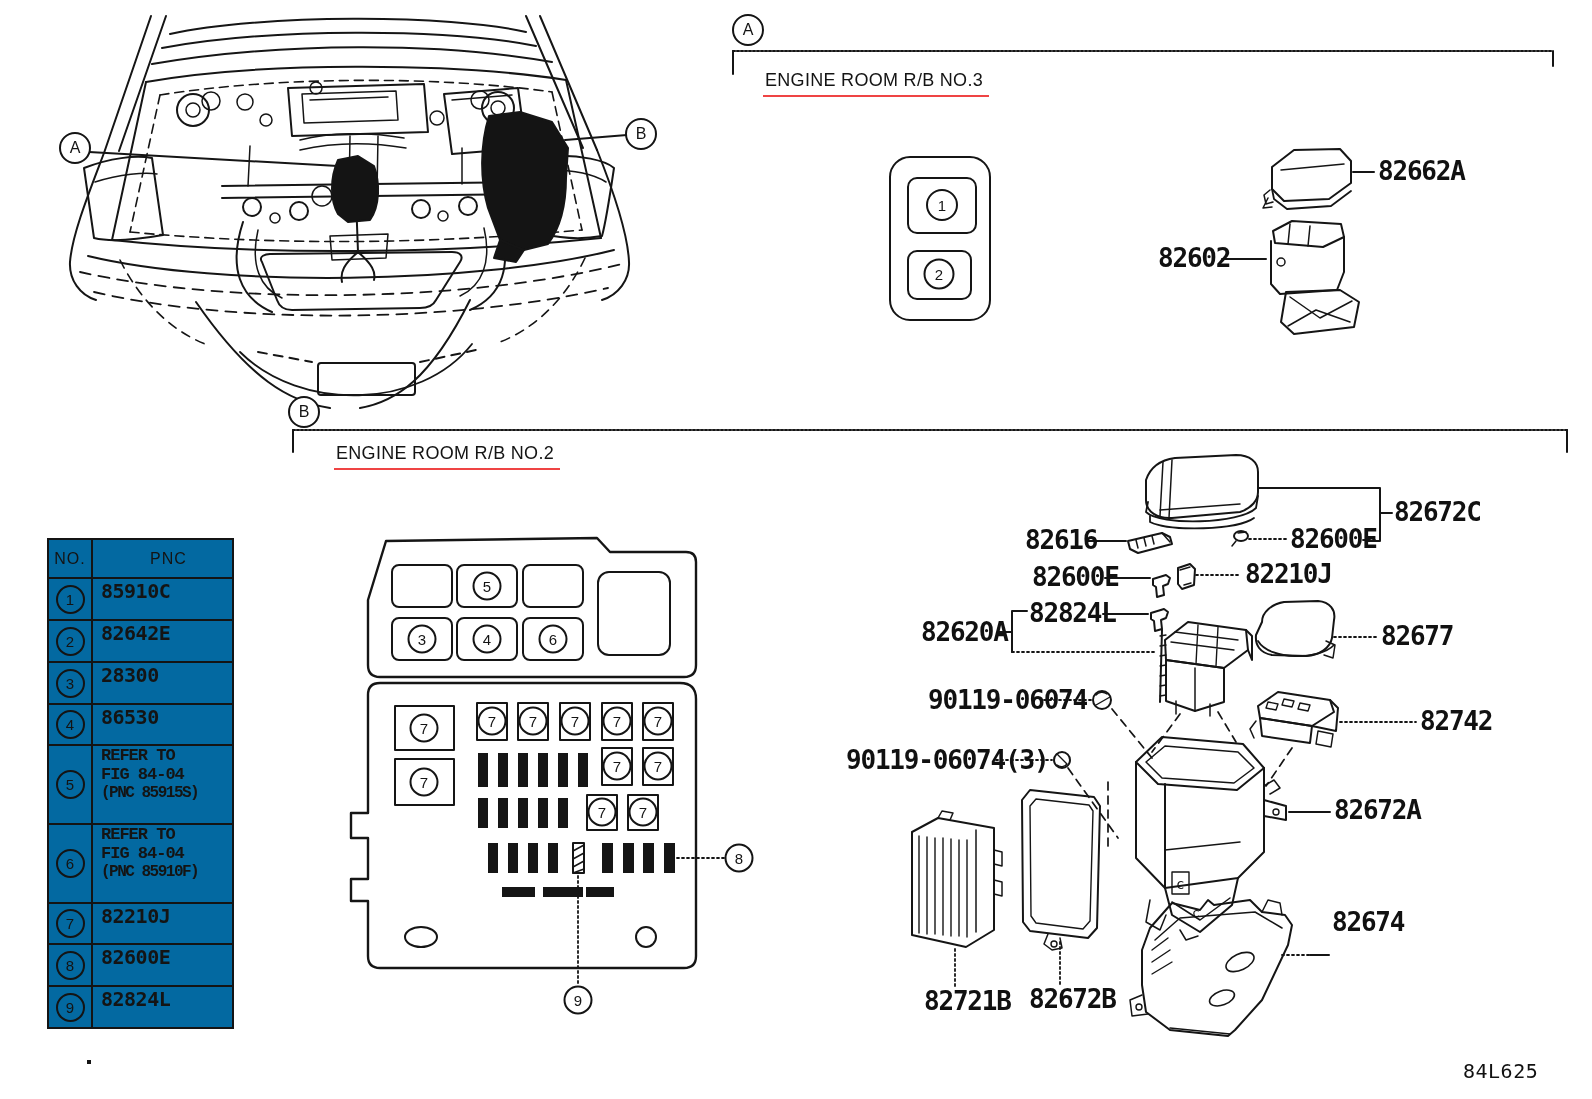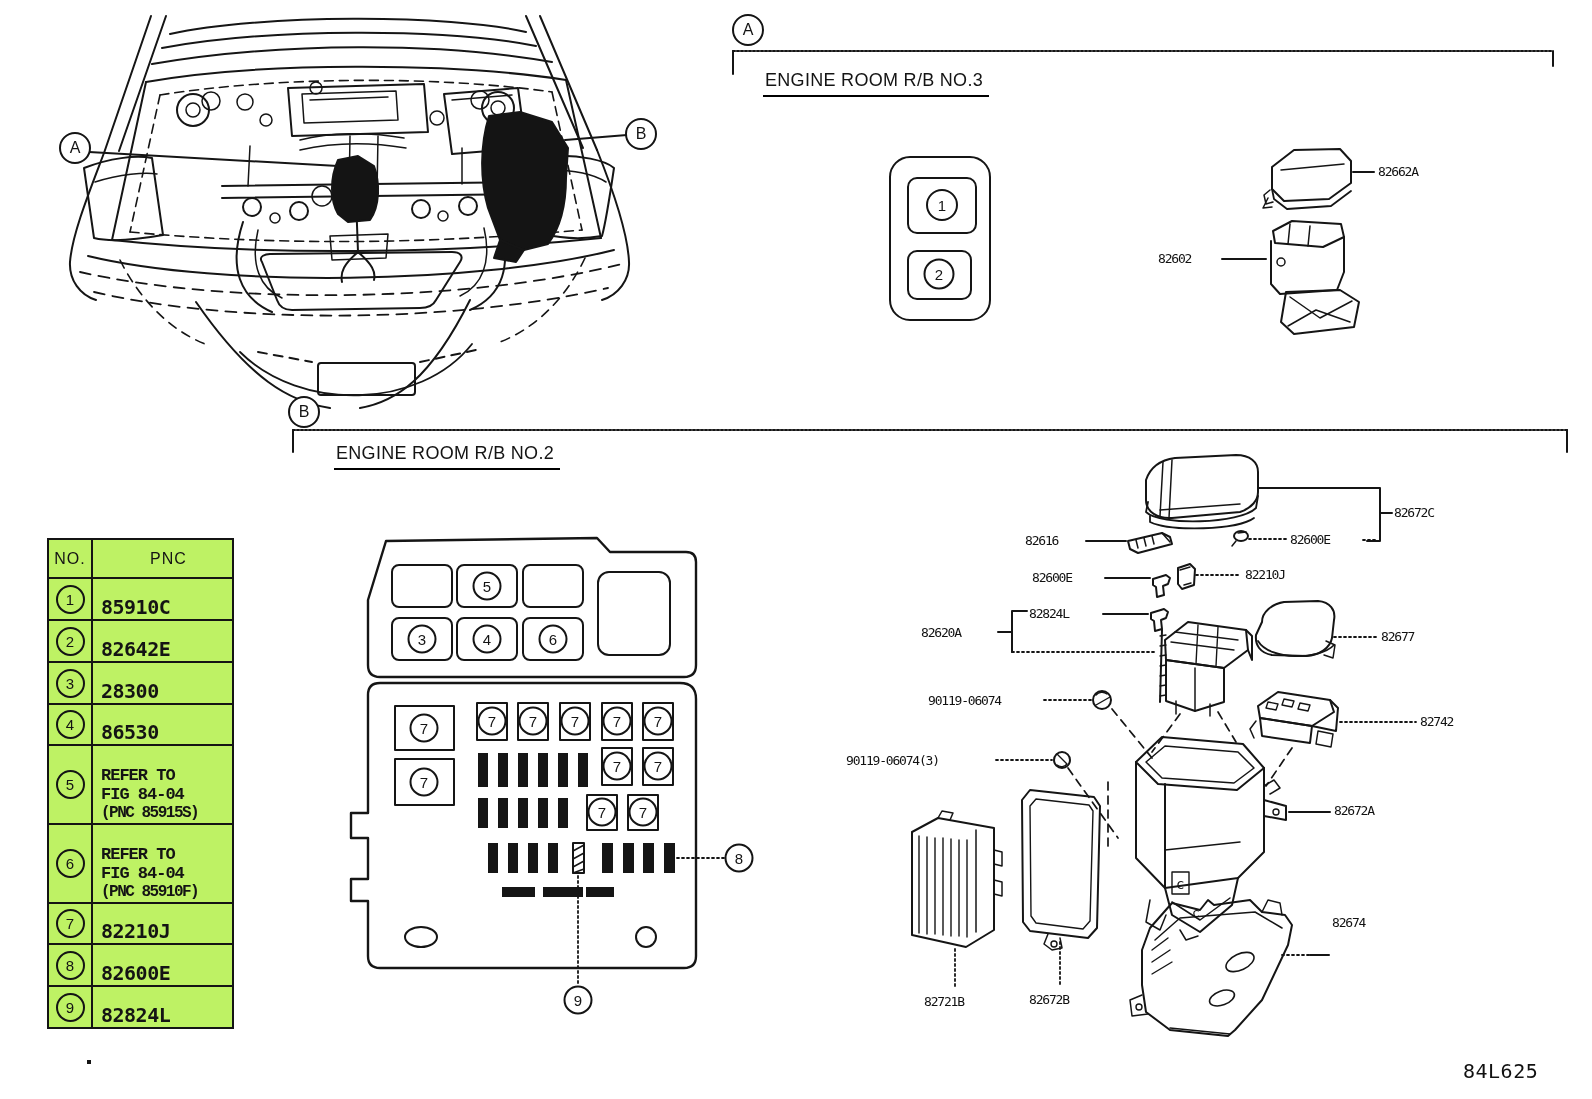--- a/index.html
+++ b/index.html
@@ -1,34 +1,34 @@
 <!DOCTYPE html>
 <html><head>
 <meta charset="utf-8">
 <style>
   html,body{margin:0;padding:0;background:#fff}
   .stage{position:relative;width:1592px;height:1099px;background:#fff;overflow:hidden;
          font-family:"Liberation Sans",sans-serif;color:#141414}
   svg.art{position:absolute;left:0;top:0}
-  .plabel{position:absolute;font-family:"DejaVu Sans Mono",monospace;font-weight:normal;
-          font-size:13px;letter-spacing:-1.2px;line-height:21px;white-space:nowrap;color:#111}
+  .plabel{position:absolute;font-family:"DejaVu Sans Mono",monospace;font-weight:bold;
+          font-size:26px;letter-spacing:-1.2px;line-height:21px;white-space:nowrap;color:#111}
   .title{position:absolute;font-size:18px;letter-spacing:.3px;white-space:nowrap;
-         border-bottom:2px solid #000000;padding:0 6px 4px 2px;color:#141414}
+         border-bottom:2px solid #ef4444;padding:0 6px 4px 2px;color:#141414}
   .clet,.cnum{position:absolute;border:2px solid #141414;border-radius:50%;background:#fff;
          display:flex;align-items:center;justify-content:center;transform:translate(-50%,-50%)}
   .clet{width:28px;height:28px;font-size:16px}
   .cnum{width:25px;height:25px;font-size:15px}
   .code{position:absolute;font-family:"DejaVu Sans Mono",monospace;font-weight:normal;
         font-size:20px;letter-spacing:.5px;color:#111}
   
-  .tbl{position:absolute;left:47px;top:538px;width:183px;border:2px solid #141414;background:#bef264}
+  .tbl{position:absolute;left:47px;top:538px;width:183px;border:2px solid #141414;background:#0369a1}
   .trow{display:flex;border-top:2px solid #141414;align-items:stretch}
   .trow:first-child{border-top:none}
   .tno{width:42px;border-right:2px solid #141414;display:flex;align-items:center;justify-content:center;flex:none}
-  .tpnc{flex:1;display:flex;flex-direction:column;justify-content:flex-end;padding-left:8px}
+  .tpnc{flex:1;display:flex;flex-direction:column;justify-content:flex-start;padding-left:8px}
   .hdr{font-size:16px;letter-spacing:1px}
   .circ{width:25px;height:25px;border:2px solid #141414;border-radius:50%;display:flex;
         align-items:center;justify-content:center;font-size:15px;flex:none}
   .v{font-family:"DejaVu Sans Mono",monospace;font-weight:bold;font-size:20px;letter-spacing:-.5px}
   .s{font-family:Liberation Mono, monospace;font-weight:bold;font-size:17px;letter-spacing:-1px;line-height:19px}
   .s3{font-size:16px;letter-spacing:-1.5px}
 </style>
 </head>
 <body>
 

